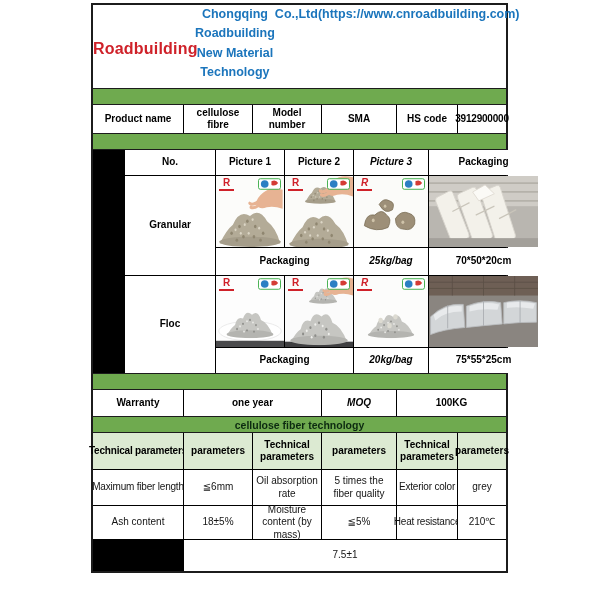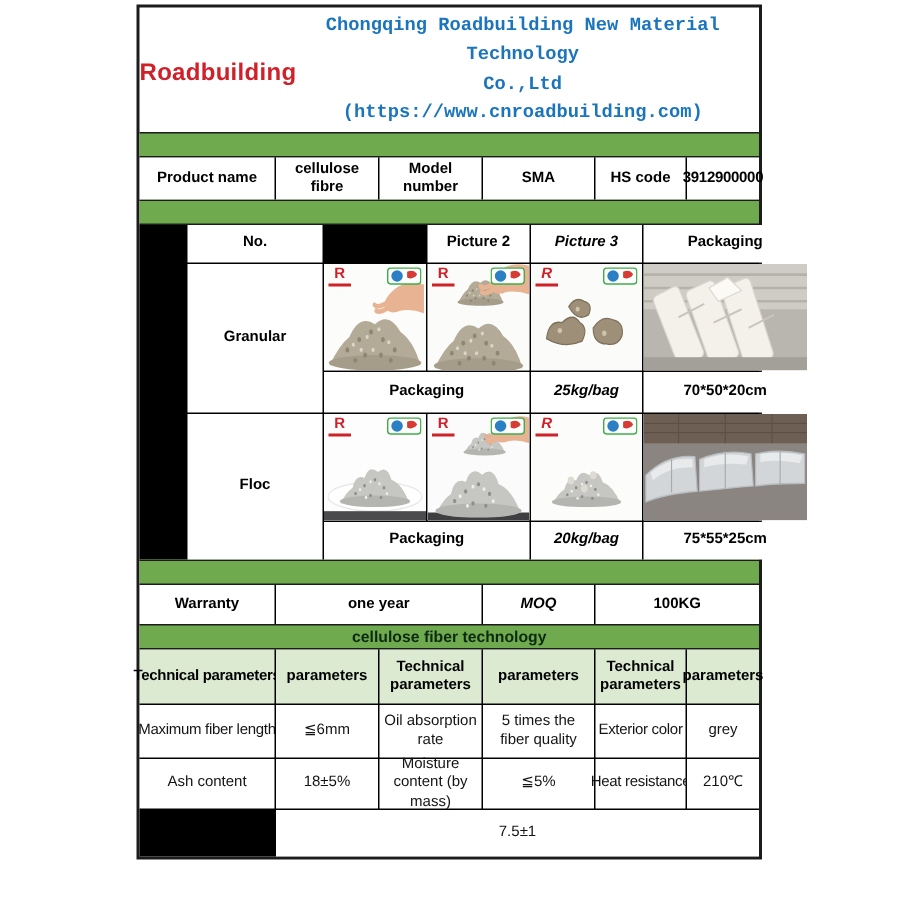--- a/index.html
+++ b/index.html
@@ -7,23 +7,23 @@
     font-family:"Liberation Sans", sans-serif; color:#000; }
   .doc { position:absolute; left:91px; top:3px; width:417px;
     border:2px solid #1c1c1c; background:#fff; }
 
   
   .header-sec { height:83px; display:flex; align-items:stretch; }
   .logo-block { width:102px; display:flex; align-items:center;
     justify-content:flex-start; padding-top:3px; }
   .logo-svg { width:56px; height:56px; display:block; }
   .logo-word { font-size:16px; font-weight:800; color:#cf2129; letter-spacing:0.2px; margin-top:1px; }
-  .company-block { flex:1; display:flex; flex-direction:column; justify-content:center;
+  .company-block { flex:1; display:flex; justify-content:center;
     text-align:center; color:#1b75bc; font-weight:700; font-size:12.5px; line-height:1.55;
-    padding-right:4px;font-family:Liberation Mono, monospace; }
+    padding-right:4px; }
 
   
   .band { height:17px; background:#6faa4f; border-top:1px solid #1c1c1c; border-bottom:1px solid #1c1c1c;
     display:flex; align-items:center; justify-content:center; }
   .band-title { font-size:10.5px; font-weight:700; color:#0c2a10; }
 
   
   .grid { display:grid; background:#000000; gap:1px; }
   .cols6 { grid-template-columns:90px 68px 68px 74px 60px 48px; }
   .grid > div { background:#fff; display:flex; align-items:center; justify-content:center;
@@ -137,20 +137,21 @@
     <div>Model number</div>
     <div>SMA</div>
     <div>HS code</div>
     <div class="hs-value">3912900000</div>
   </div>
 
   <div class="band"></div>
 
   <div class="grid cols6 grid-pics">
     <div class="r1 c1">No.</div>
+    <div class="r1 c2">Picture 1</div>
     <div class="r1 c3">Picture 2</div>
     <div class="r1 c4">Picture 3</div>
     <div class="r1 c56">Packaging</div>
 
     <div class="r23 c1">Granular</div>
 
     <div class="r2 c2 photo-cell">
       <svg class="photo" viewBox="0 0 100 80" preserveAspectRatio="none">
         <rect width="100" height="80" fill="#fcfcfa"></rect>
         <use href="#sym-pile-granular" x="0" y="22" width="100" height="58"></use>

